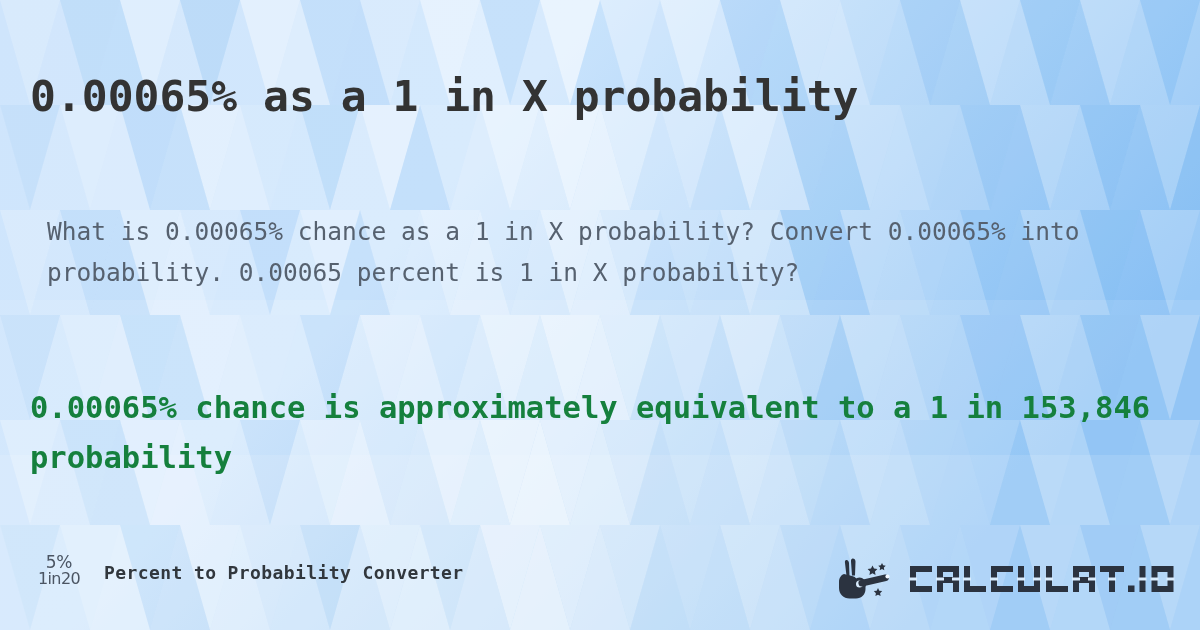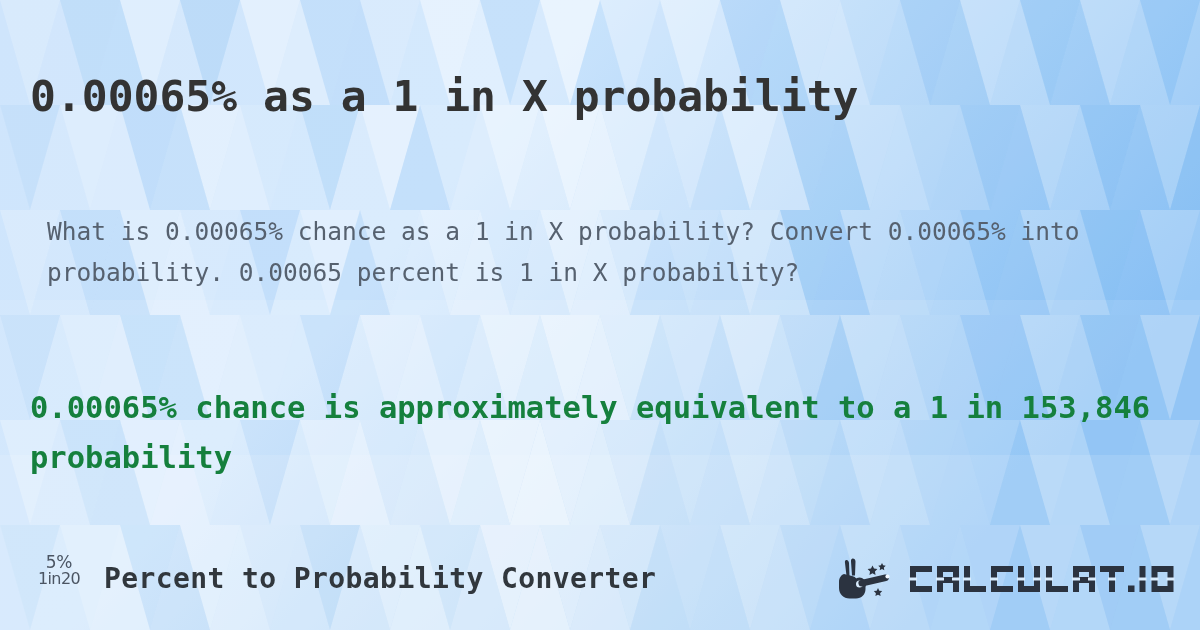--- a/index.html
+++ b/index.html
@@ -104,21 +104,21 @@
     display: block;
     font-size: 16px;
     letter-spacing: -0.6px;
   }
 
   .footer-title {
     position: absolute;
     left: 104px;
     top: 17px;
     font-family: "DejaVu Sans Mono", monospace;
-    font-size: 28px;
+    font-size: 18px;
     font-weight: bold;
     color: #31373d;
     white-space: nowrap;
     letter-spacing: 0.4px;
   }
 
   .brand {
     position: absolute;
     right: 12px;
     top: 10px;

